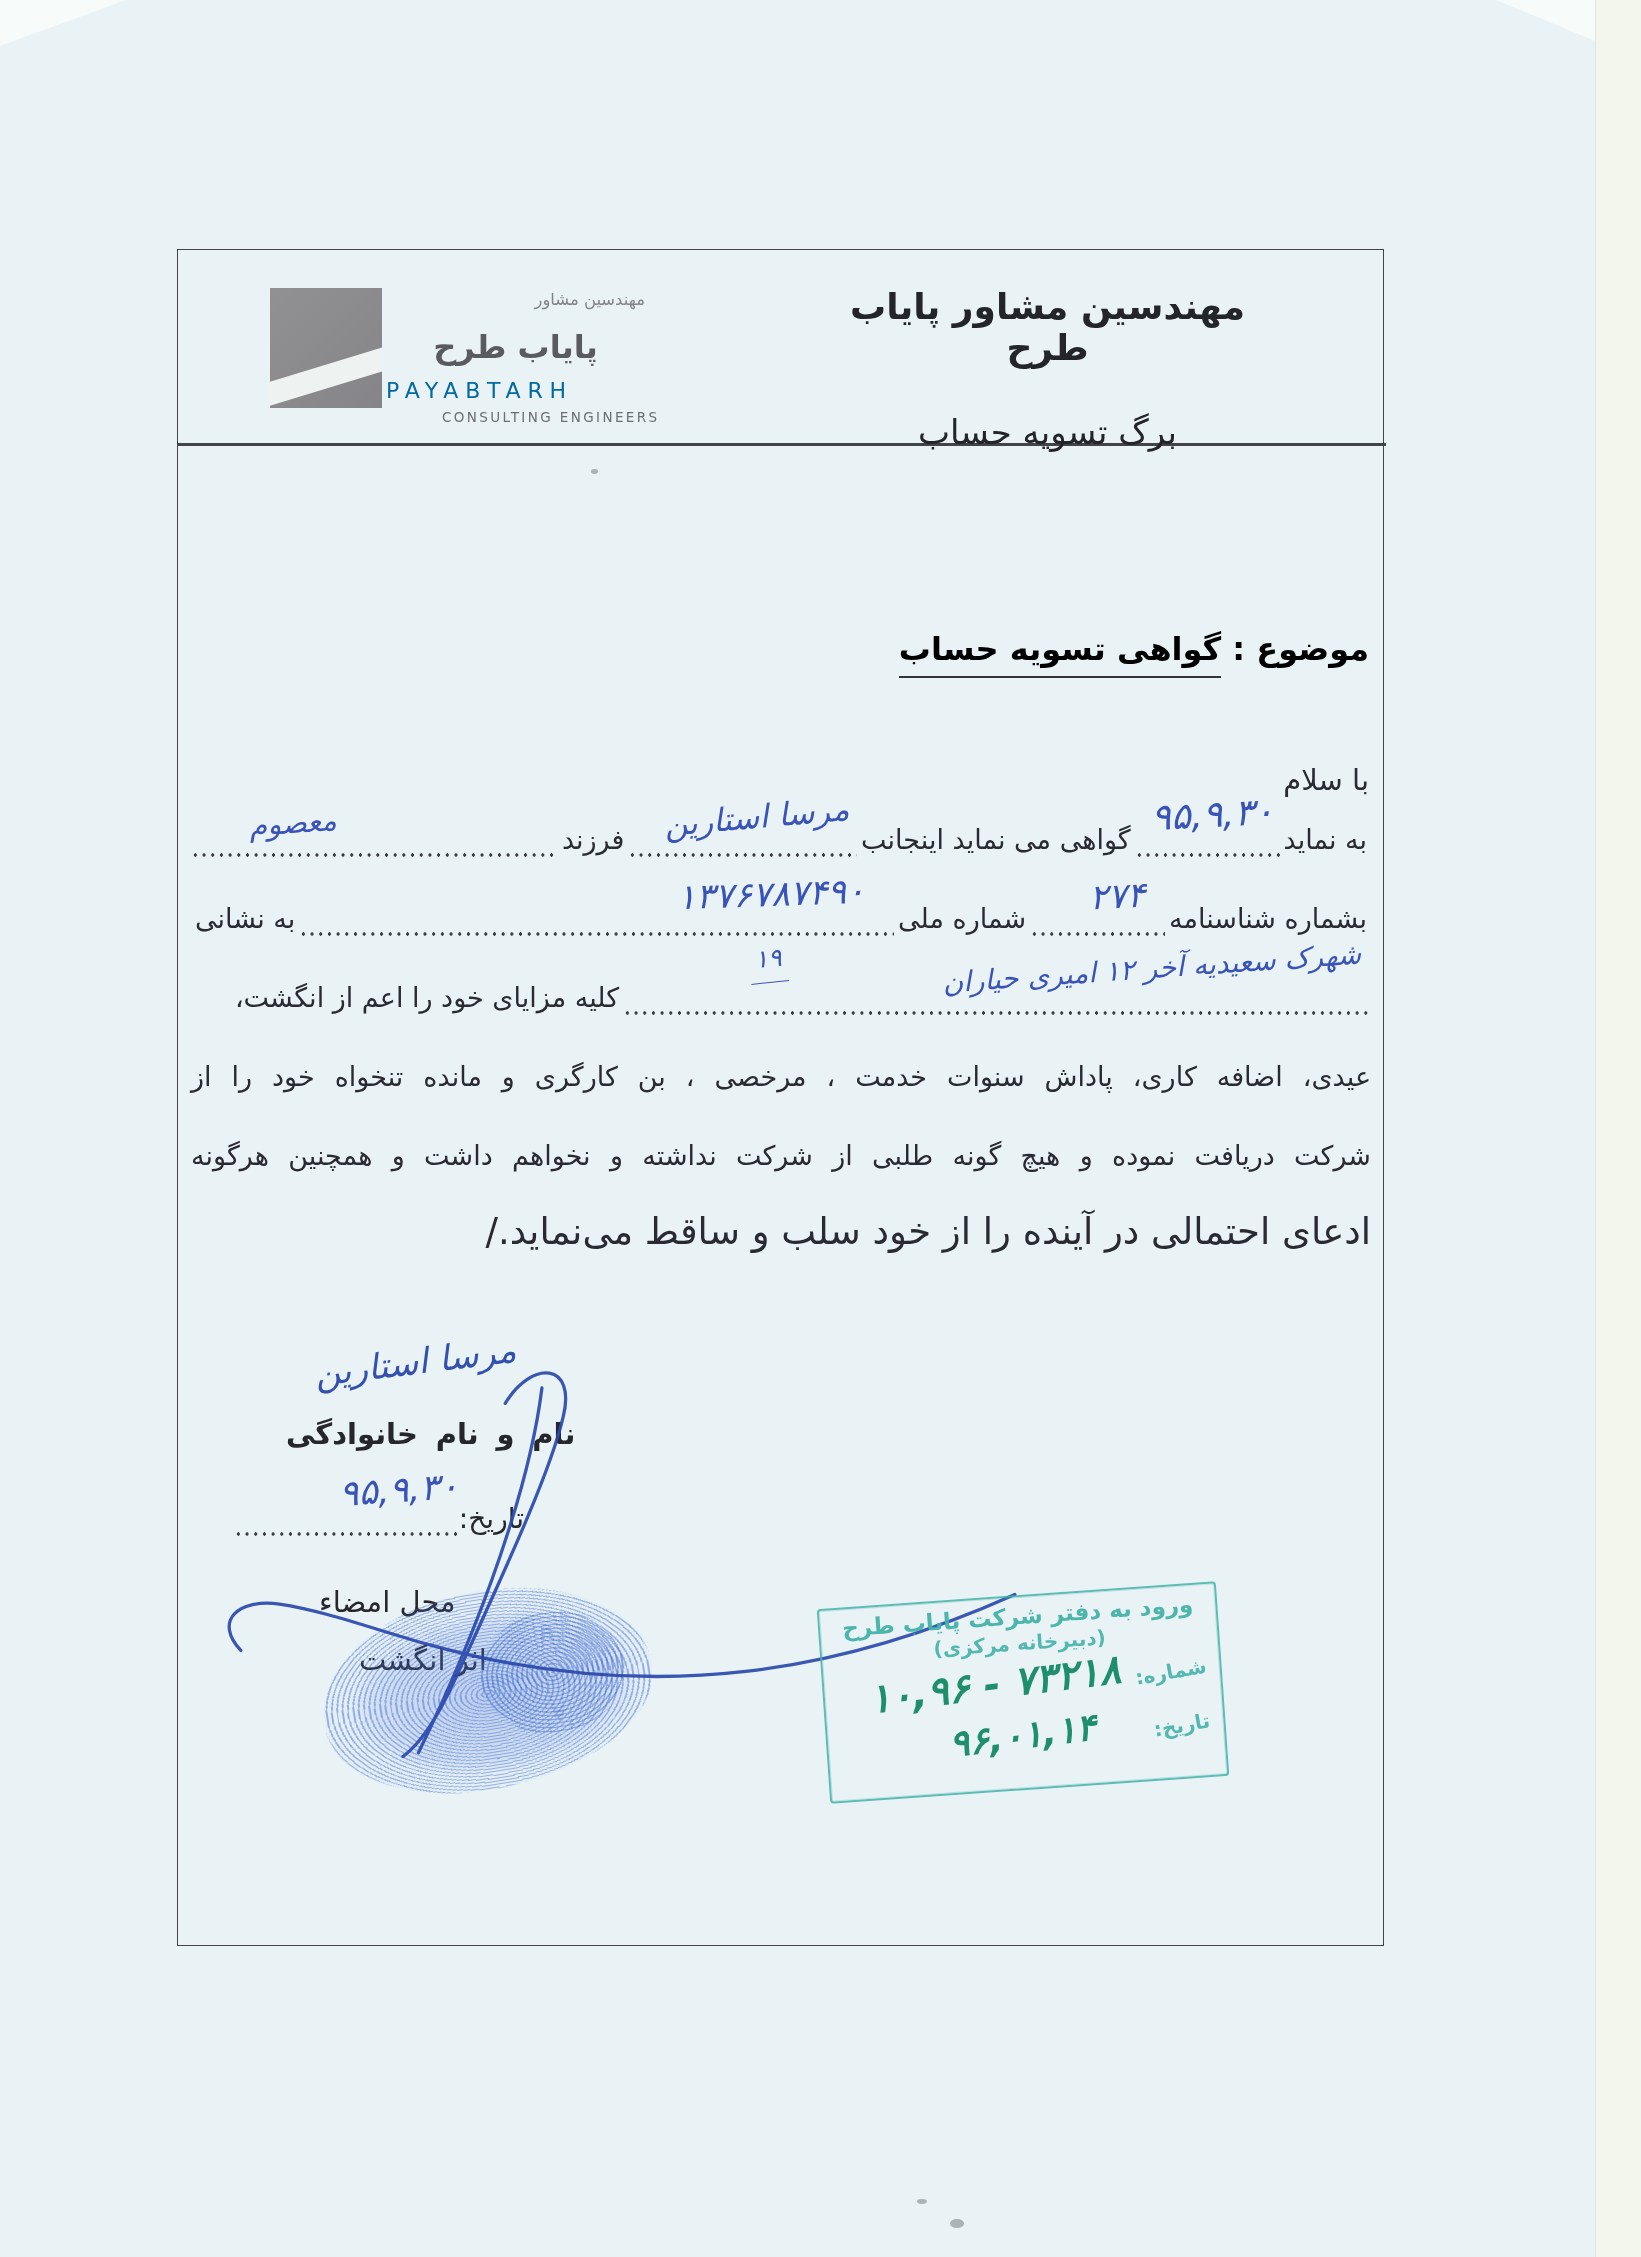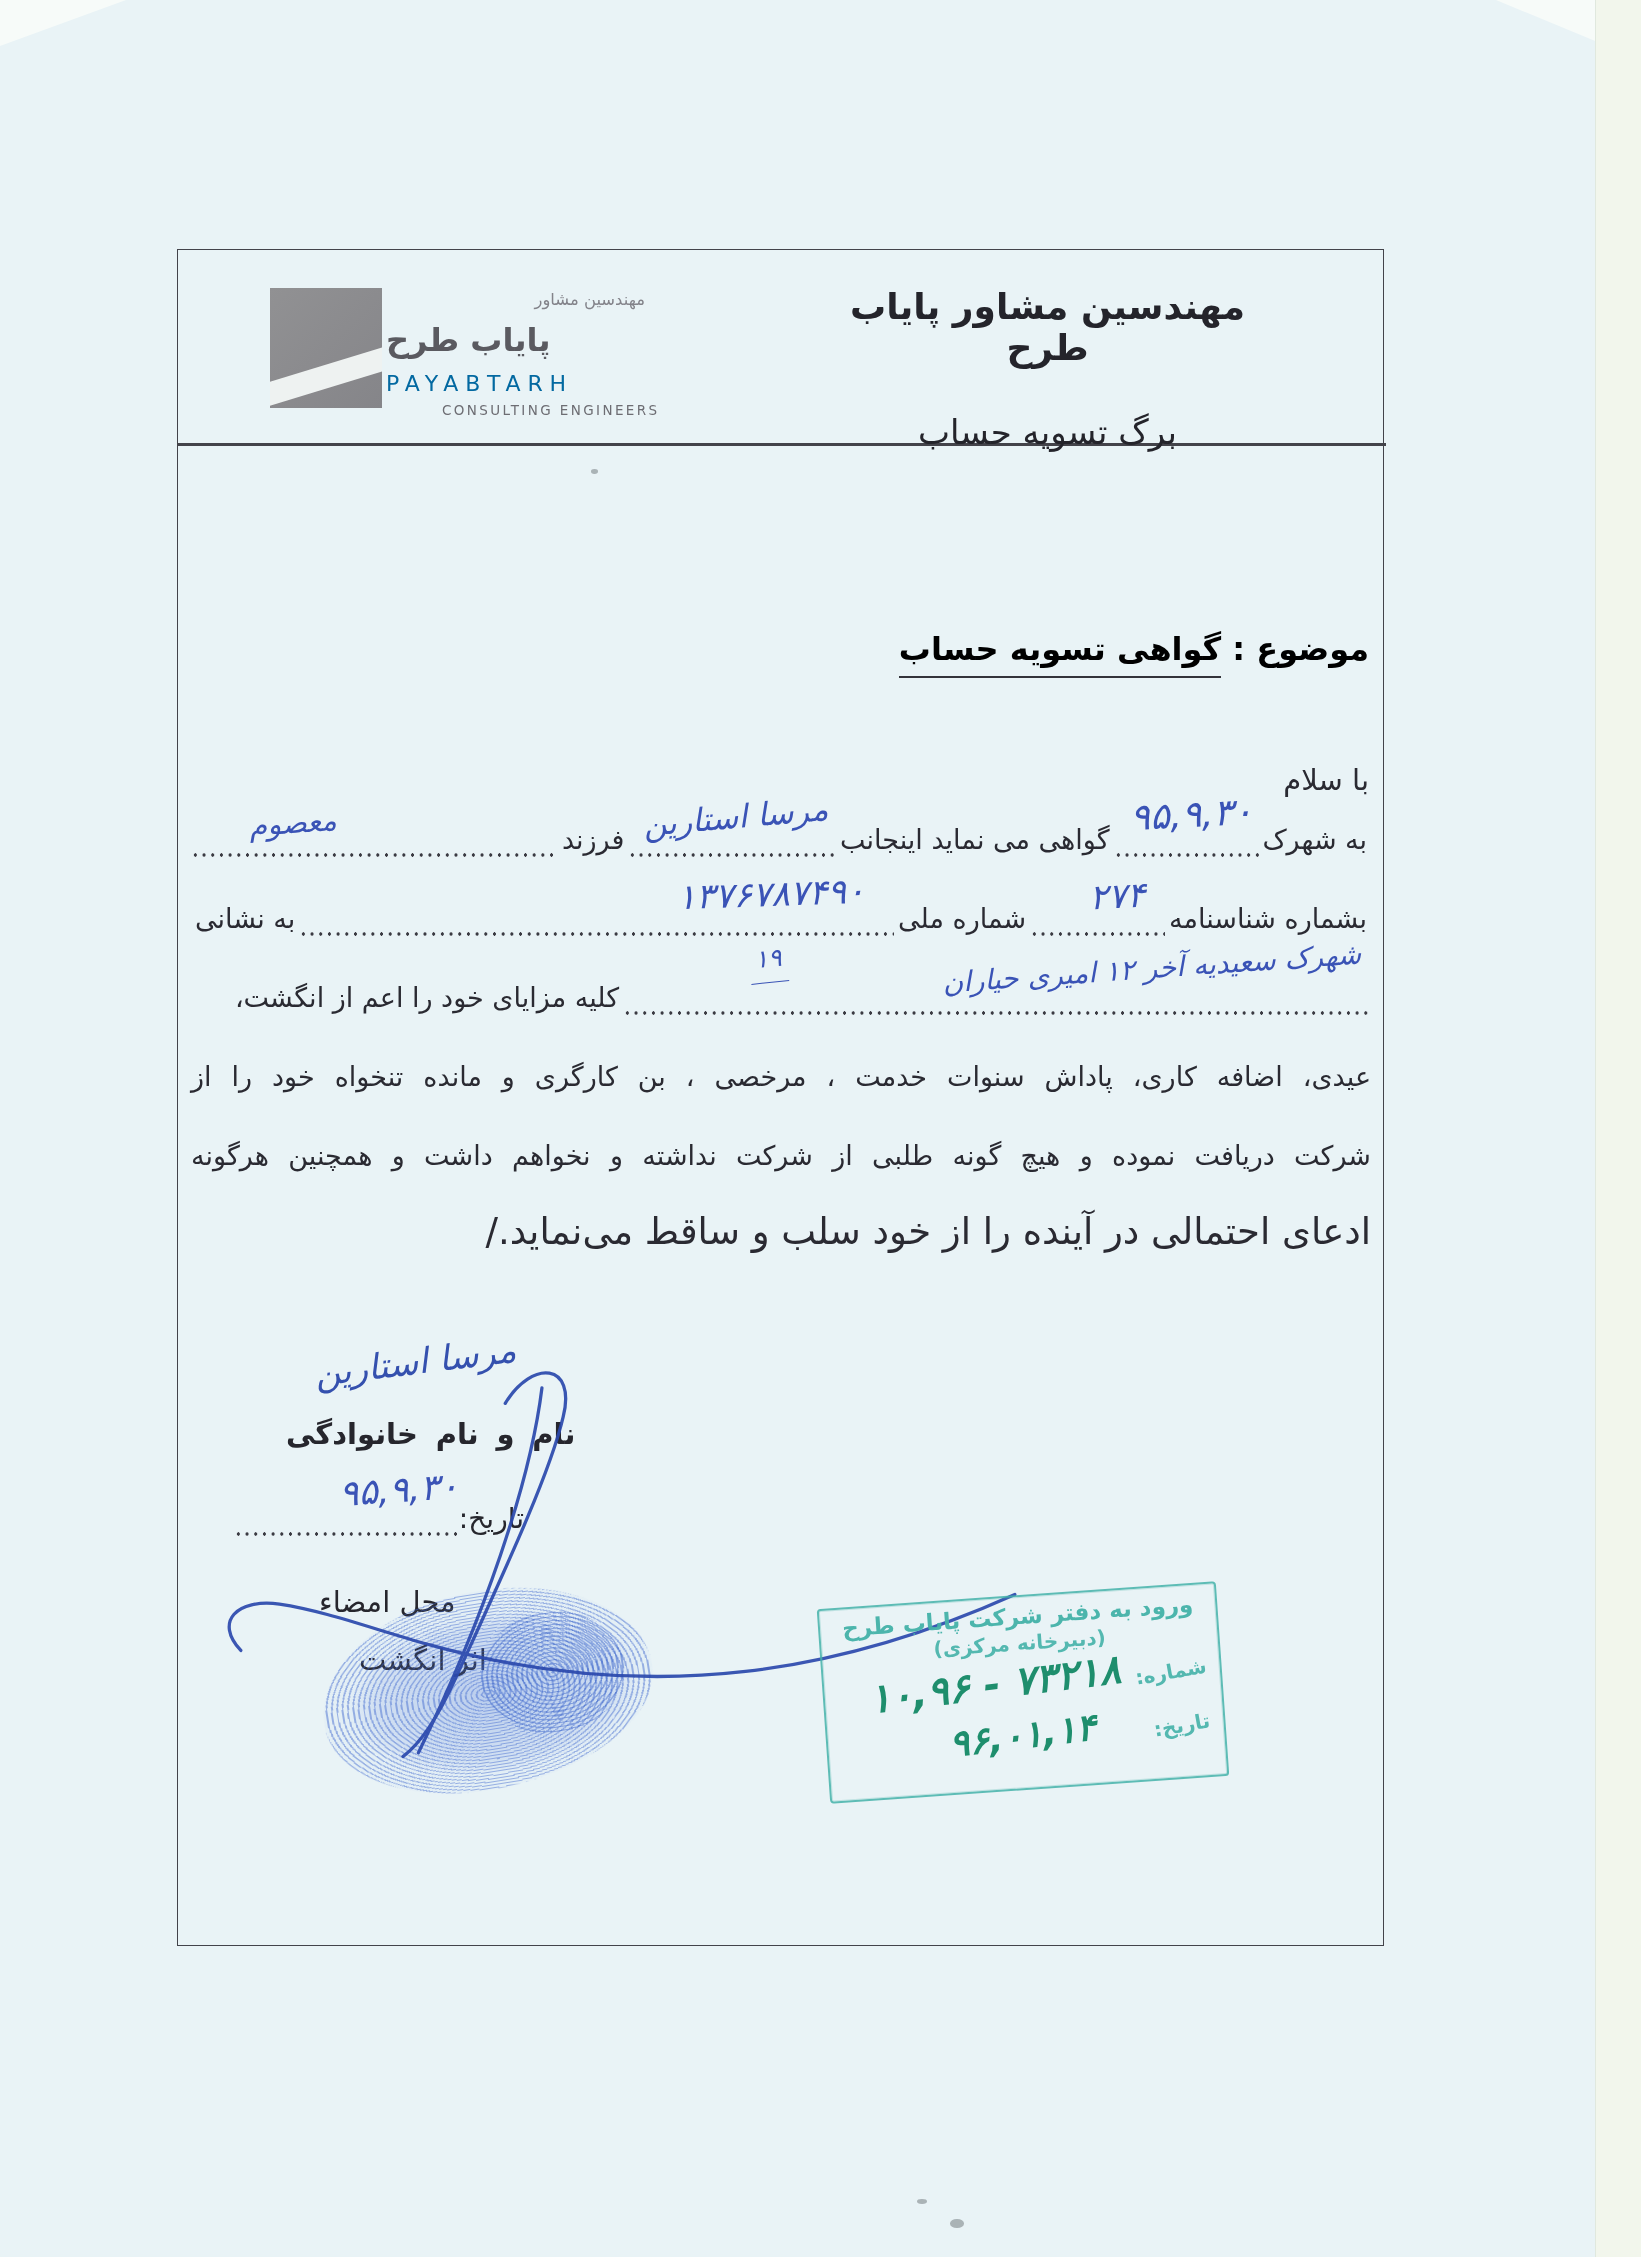--- a/index.html
+++ b/index.html
@@ -11,21 +11,21 @@
   .corner-tr{position:absolute;top:0;right:0;width:0;height:0;border-top:60px solid #f7fbf9;border-left:145px solid transparent;}
   .speck{position:absolute;background:#9aa3a6;border-radius:50%;opacity:.8;}
   
   .frame{position:absolute;left:177px;top:249px;width:1205px;height:1695px;border:1.9px solid #43434a;}
   .hsep{position:absolute;left:177px;top:443px;width:1209px;height:2.9px;background:#43434a;}
   
   .logo-box{position:absolute;left:270px;top:288px;width:112px;height:120px;background:linear-gradient(135deg,#919193,#858589);overflow:hidden;}
   .logo-stripe{position:absolute;left:-13.5px;bottom:21px;width:145px;height:23px;background:#eef2f1;transform:rotate(-17deg) skewX(-10deg);}
   .logo-txt{position:absolute;left:386px;top:290px;width:259px;}
   .logo-fa-small{direction:rtl;text-align:right;font-size:16.4px;color:#83838a;letter-spacing:1px;}
-  .logo-fa-large{direction:rtl;text-align:left;font-size:32px;font-weight:bold;color:#5a5a60;margin-top:12px;}
+  .logo-fa-large{direction:rtl;text-align:center;font-size:32px;font-weight:bold;color:#5a5a60;margin-top:19px;}
   .logo-en{font-size:22px;letter-spacing:6.8px;color:#0369a1;margin-top:12px;white-space:nowrap;}
   .logo-en-sub{font-size:13.5px;letter-spacing:2.4px;color:#6d6d73;margin-top:5.8px;margin-left:56px;white-space:nowrap;}
   
   .hdr-right{position:absolute;left:816px;top:286px;width:463px;text-align:center;direction:rtl;color:#24242b;}
   .hdr-l1{font-size:36px;font-weight:bold;}
   .hdr-l2{font-size:34px;font-weight:normal;margin-top:44px;}
   
   .subject{position:absolute;right:272px;top:630px;direction:rtl;font-size:32px;font-weight:bold;color:#000000;white-space:nowrap;}
   .subject .uline{border-bottom:2.9px solid #33333a;padding-bottom:7.7px;}
   .salam{position:absolute;right:272px;top:763px;direction:rtl;font-size:29px;color:#2a2a32;}
@@ -102,21 +102,21 @@
   </div>
 
   <div class="subject">
     <span>موضوع :</span>
     <span class="uline">گواهی تسویه حساب</span>
   </div>
 
   <div class="salam">با سلام</div>
 
   <div class="bline" style="top:819px;padding-right:46px;">
-    <span class="t">به شهرک</span>
+    <span class="t">به نماید</span>
     <span class="dots" style="flex:0 1 145px;">
       <span class="hw hw-date1" dir="ltr">۹۵,۹,۳۰</span>
     </span>
     <span class="t">گواهی می نماید اینجانب</span>
     <span class="dots" style="flex:1 1 135px;">
       <span class="hw hw-name">مرسا استارین</span>
     </span>
     <span class="t">فرزند</span>
     <span class="dots" style="flex:0 1 367px;">
       <span class="hw hw-father">معصوم</span>

